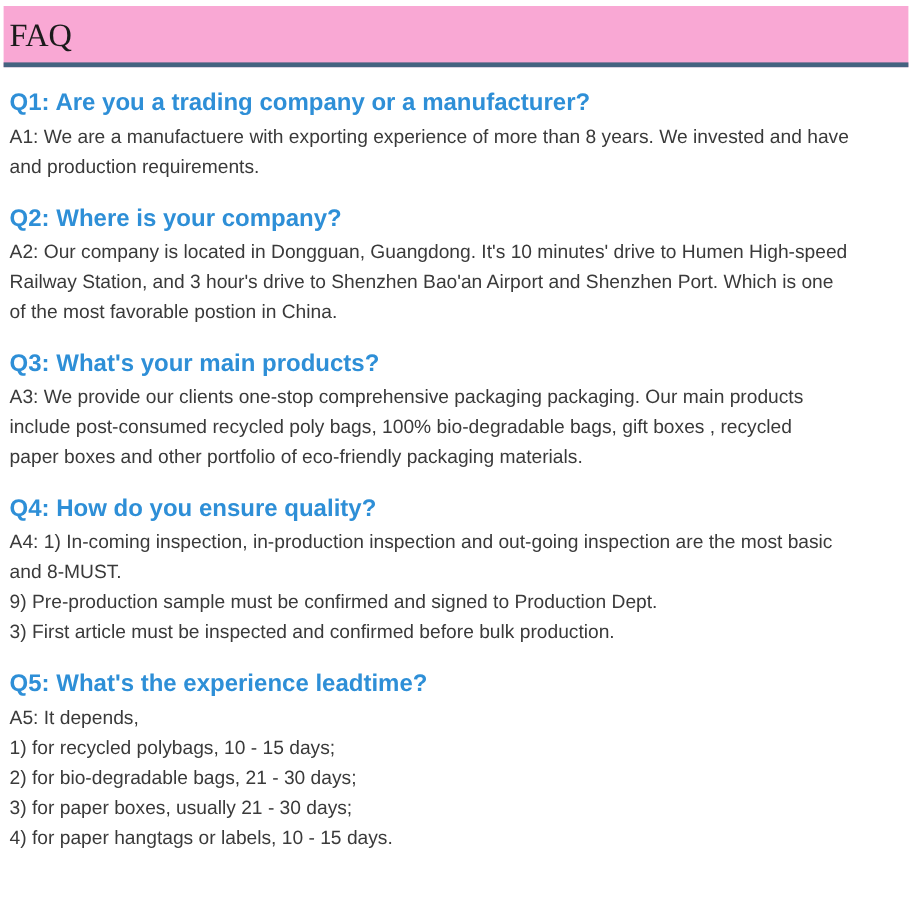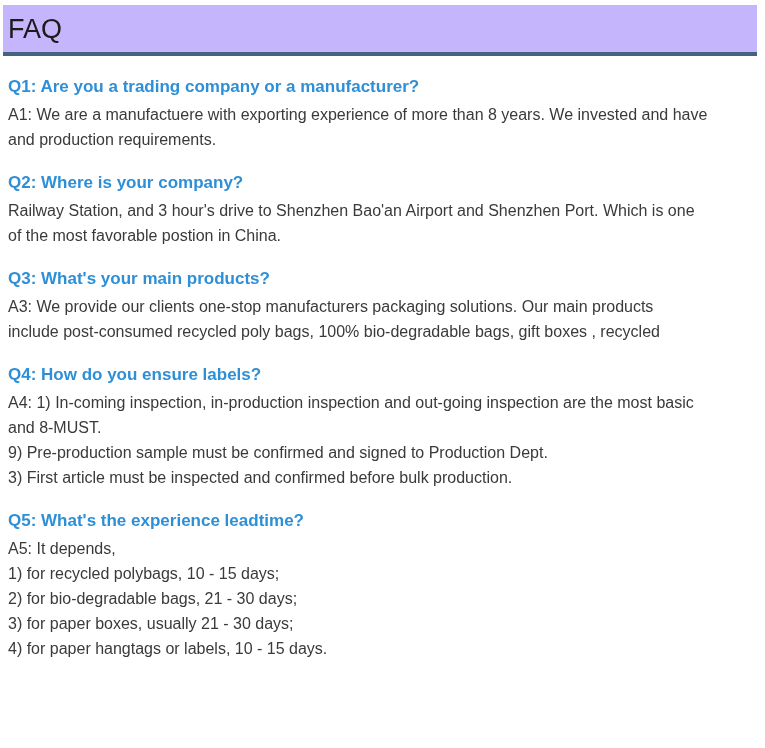--- a/index.html
+++ b/index.html
@@ -9,41 +9,42 @@
     width: 765px;
     overflow-x: hidden;
     font-family: "Liberation Sans", sans-serif;
   }
   .page {
     width: 765px;
     box-sizing: border-box;
   }
   .faq-bar {
     margin: 5px 8px 0 3px;
-    background: #c4b5fd;
+    background: #f9a8d4;
     border-bottom: 4px solid #456380;
     padding: 8px 0 7px 5px;
+    font-family: Liberation Serif, serif;
   }
   .faq-bar h1 {
     margin: 0;
     font-size: 27px;
     line-height: 32px;
     font-weight: 400;
     color: #1b1b1b;
     letter-spacing: 0px;
   }
   main {
     padding: 0 10px 14px 8px;
   }
   .faq-item {
     margin: 0;
   }
   .q {
     margin: 20px 0 5px 0;
-    font-size: 17px;
+    font-size: 20px;
     line-height: 21px;
     font-weight: 700;
     color: #2E8FD7;
   }
   .a {
     margin: 0;
     font-size: 16px;
     line-height: 25px;
     color: #3A3A3A;
     white-space: nowrap;
@@ -61,32 +62,34 @@
   <main>
 
     <section class="faq-item">
       <h2 class="q">Q1: Are you a trading company or a manufacturer?</h2>
       <p class="a">A1: We are a manufactuere with exporting experience of more than 8 years. We invested and have</p>
       <p class="a">and production requirements.</p>
     </section>
 
     <section class="faq-item">
       <h2 class="q">Q2: Where is your company?</h2>
+      <p class="a">A2: Our company is located in Dongguan, Guangdong. It's 10 minutes' drive to Humen High-speed</p>
       <p class="a">Railway Station, and 3 hour's drive to Shenzhen Bao'an Airport and Shenzhen Port. Which is one</p>
       <p class="a">of the most favorable postion in China.</p>
     </section>
 
     <section class="faq-item">
       <h2 class="q">Q3: What's your main products?</h2>
-      <p class="a">A3: We provide our clients one-stop manufacturers packaging solutions. Our main products</p>
+      <p class="a">A3: We provide our clients one-stop comprehensive packaging packaging. Our main products</p>
       <p class="a">include post-consumed recycled poly bags, 100% bio-degradable bags, gift boxes , recycled</p>
+      <p class="a">paper boxes and other portfolio of eco-friendly packaging materials.</p>
     </section>
 
     <section class="faq-item">
-      <h2 class="q">Q4: How do you ensure labels?</h2>
+      <h2 class="q">Q4: How do you ensure quality?</h2>
       <p class="a">A4: 1) In-coming inspection, in-production inspection and out-going inspection are the most basic</p>
       <p class="a">and 8-MUST.</p>
       <p class="a">9) Pre-production sample must be confirmed and signed to Production Dept.</p>
       <p class="a">3) First article must be inspected and confirmed before bulk production.</p>
     </section>
 
     <section class="faq-item">
       <h2 class="q">Q5: What's the experience leadtime?</h2>
       <p class="a">A5: It depends,</p>
       <p class="a">1) for recycled polybags, 10 - 15 days;</p>

